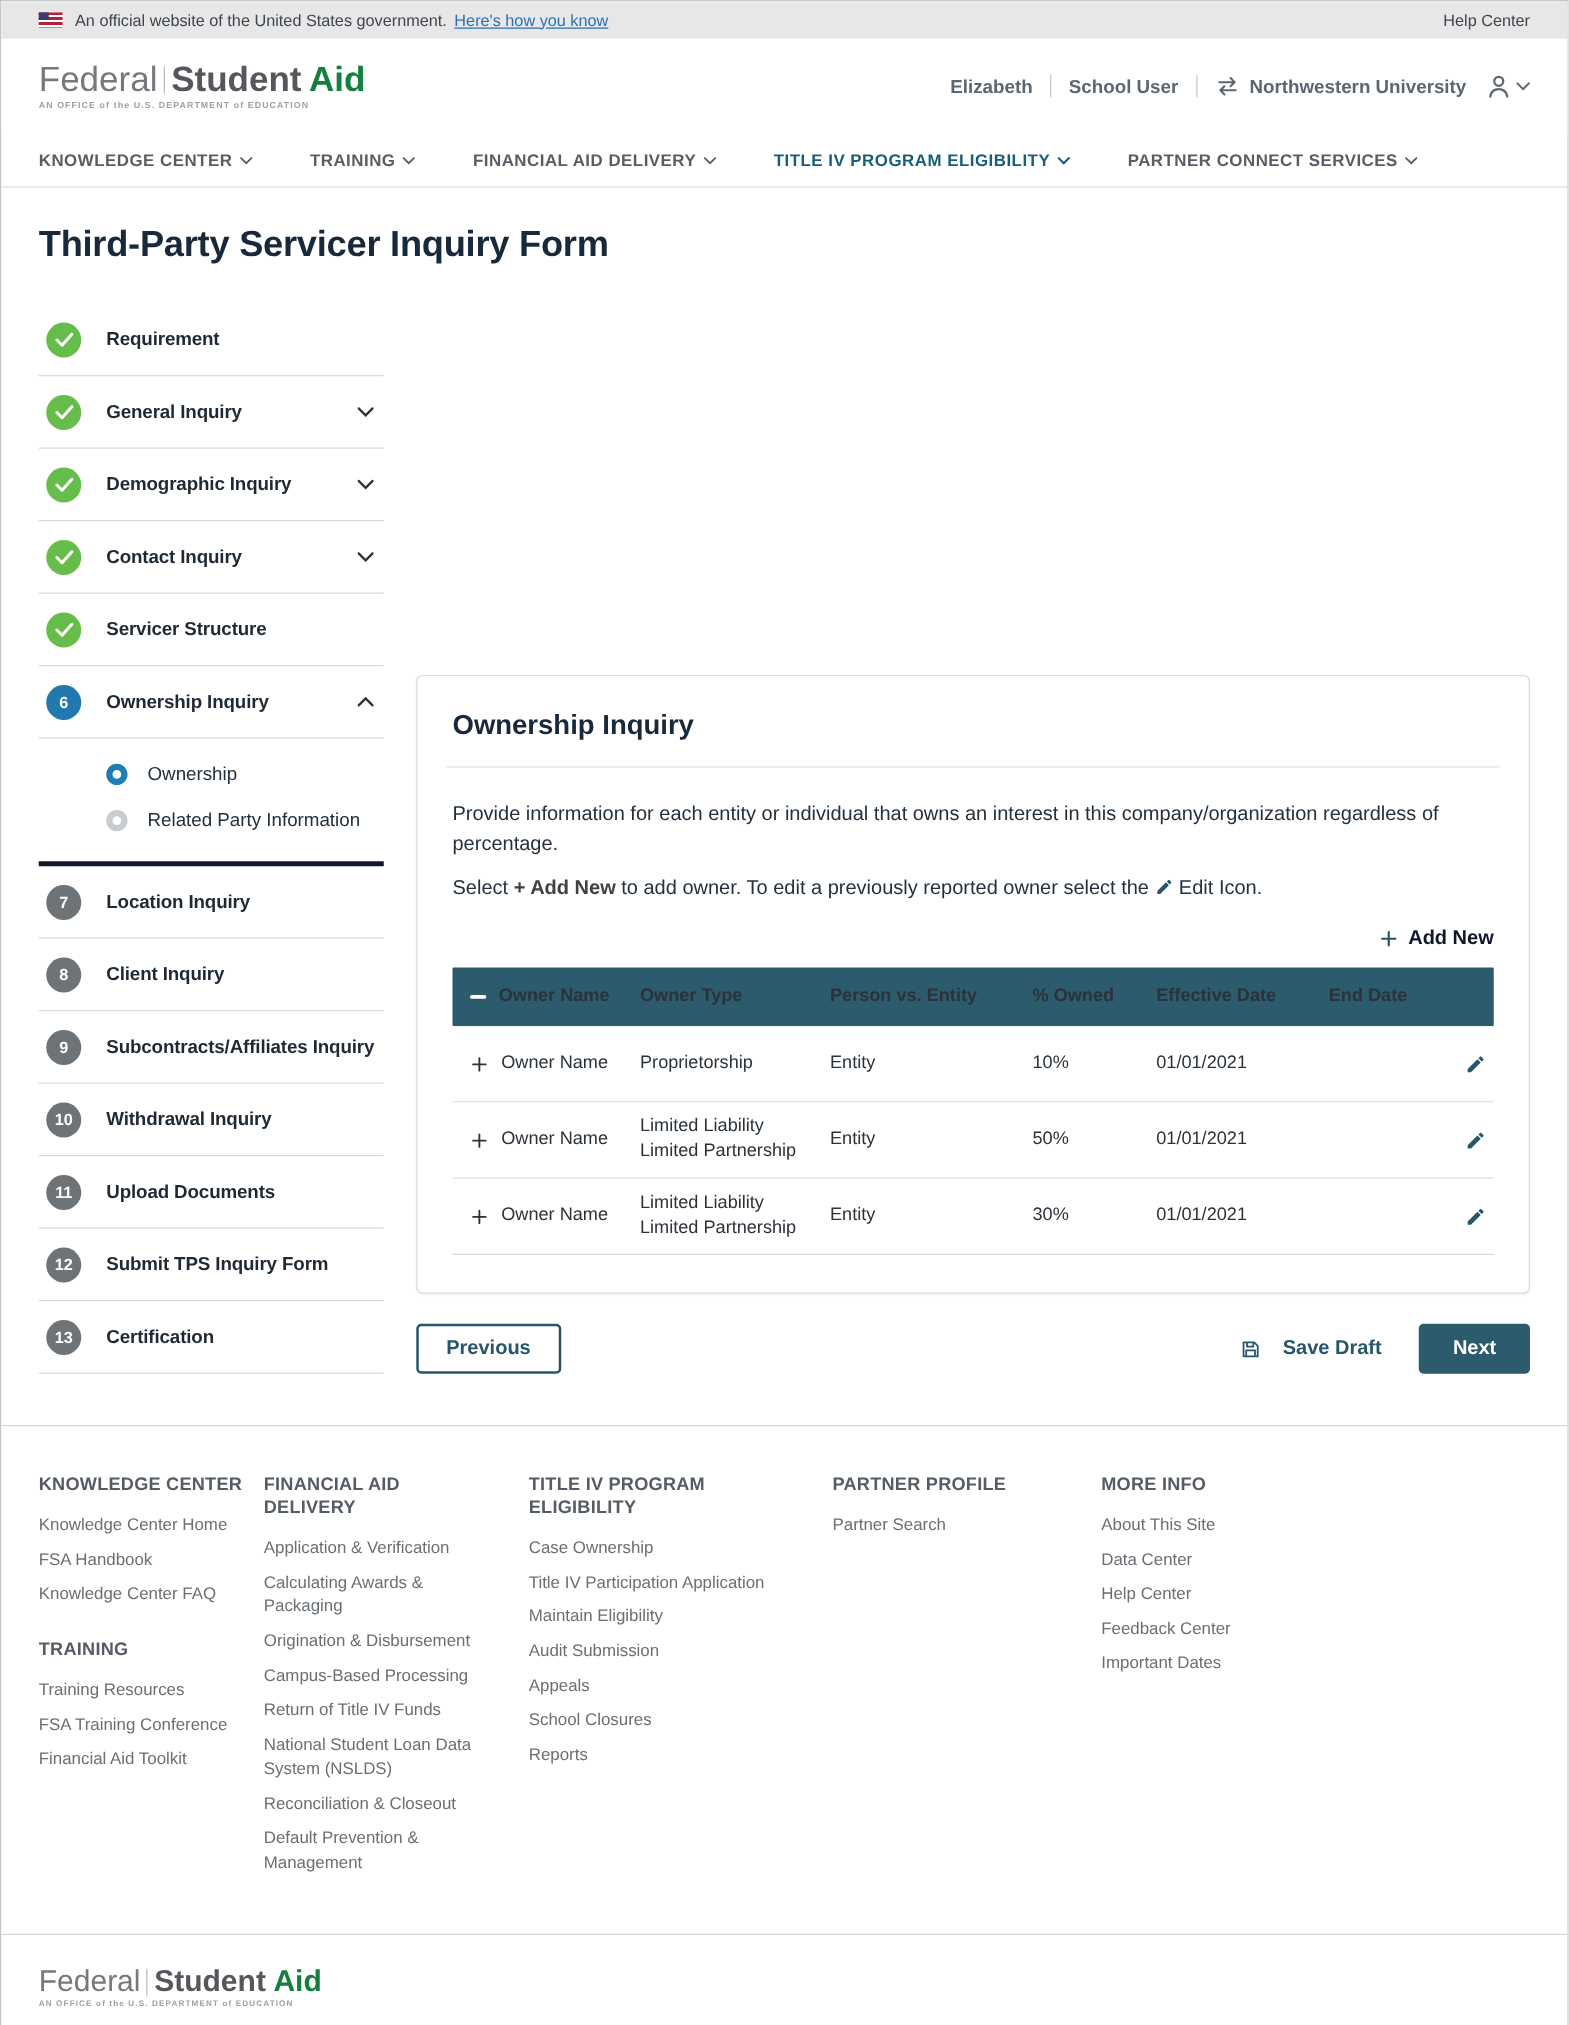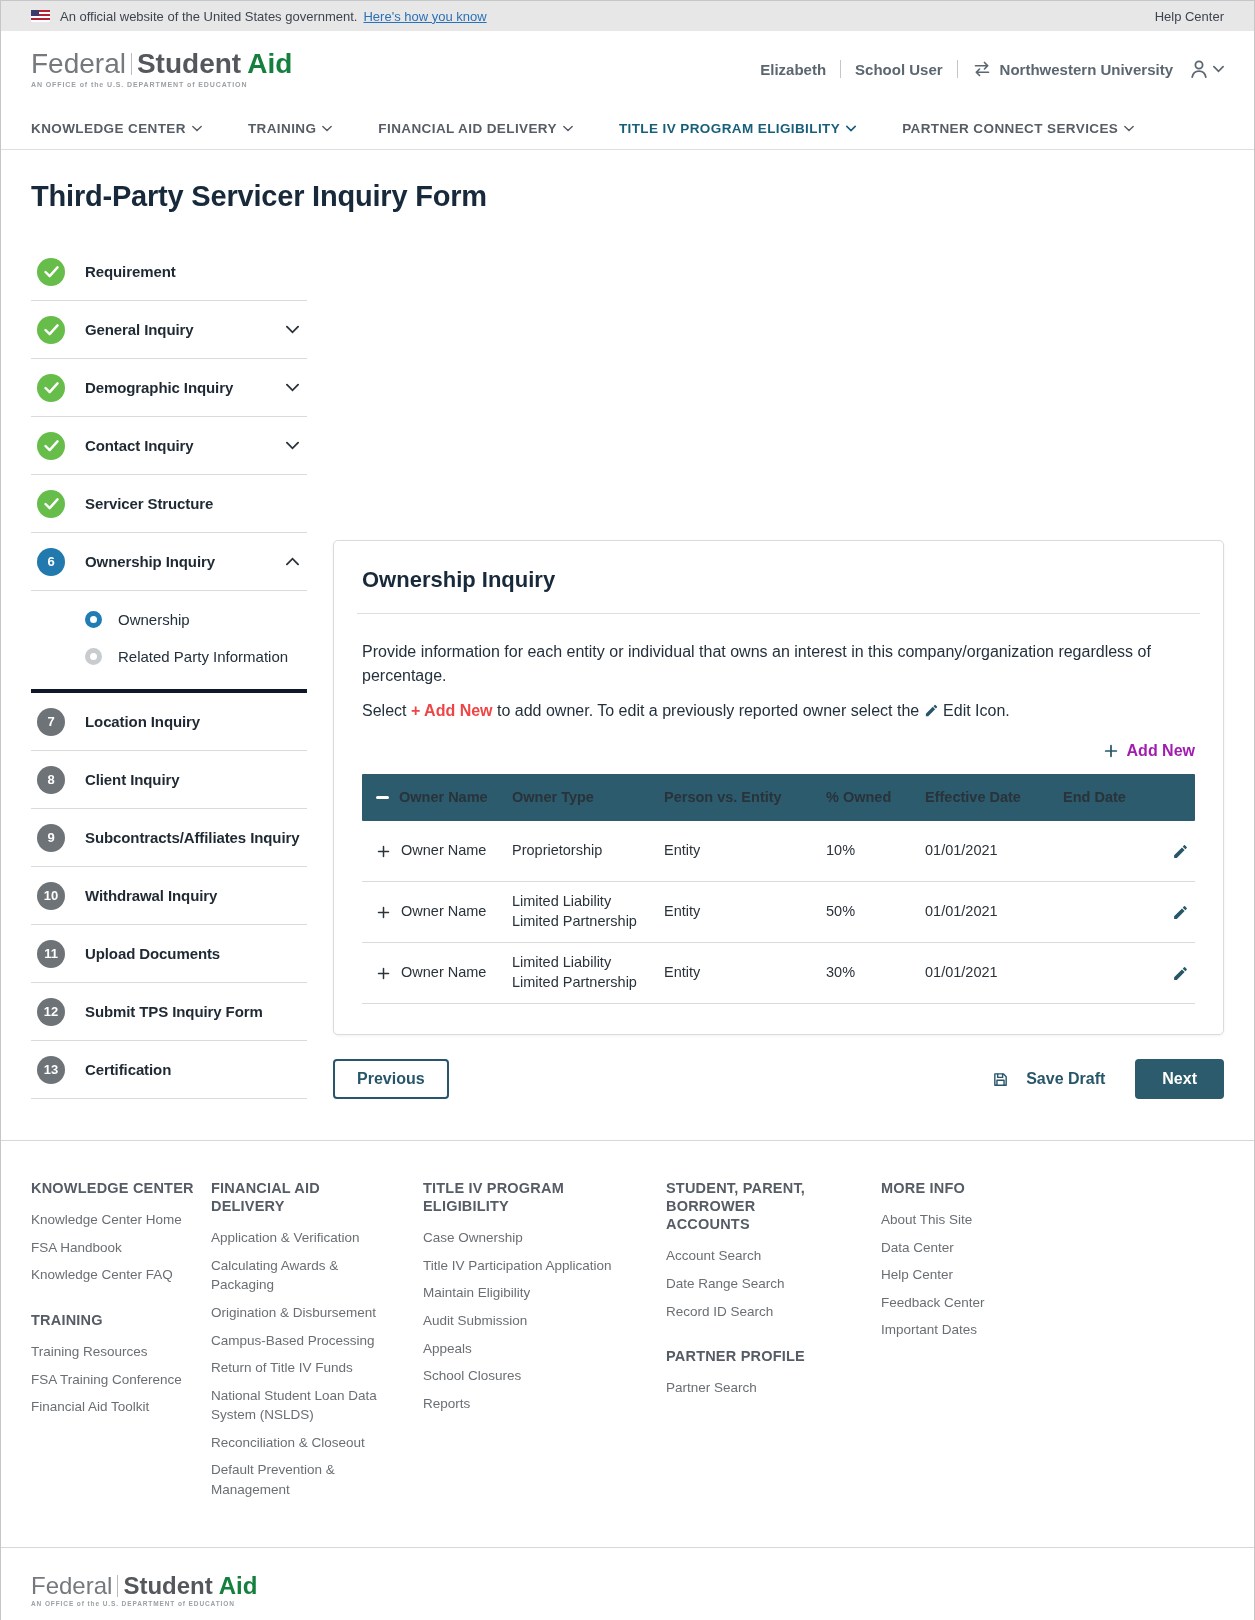--- a/index.html
+++ b/index.html
@@ -55,24 +55,24 @@
   .radio.unsel { border:5px solid #c9cccf; }
   .substep-label { font-size:15px; color:#22303c; }
 
   
   .card { flex:1; border:1px solid #d9dbdd; border-radius:5px; background:#fff; box-shadow:0 1px 3px rgba(0,0,0,.06); padding:26px 23px 30px; }
   .card-title { font-size:22px; font-weight:700; color:#17293a; padding:0 5px; }
   .card-divider { height:1px; background:#dcdee0; margin:20px 0 0; }
   .card-body { padding:0 5px; }
   .intro { margin-top:26px; font-size:16px; line-height:1.5; color:#24313d; max-width:800px; }
   .instr { margin-top:14px; font-size:16px; color:#24313d; }
-  .instr .teal-link { color:#ef4444; font-weight:700; cursor:pointer;margin-top:28px; }
+  .instr .teal-link { color:#404040; font-weight:700; cursor:pointer;margin-top:28px; }
   .instr .pencil { vertical-align:-2px; }
   .addnew-row { display:flex; justify-content:flex-end; margin:22px 0 14px; }
-  .addnew { display:flex; align-items:center; gap:8px; color:#a21caf; font-size:16px; font-weight:700; cursor:pointer; }
+  .addnew { display:flex; align-items:center; gap:8px; color:#0f172a; font-size:16px; font-weight:700; cursor:pointer; }
 
   
   .otable { width:100%; }
   .trow { display:grid; grid-template-columns:150px 152px 162px 99px 138px 88px 1fr; align-items:center; }
   .thead { background:#2b5b6c; color:#fff; min-height:47px; border-radius:1px; }
   .thead .cell { font-size:14.5px; font-weight:700; }
   .cell { padding:8px 10px 8px 0; font-size:14.5px; color:#2a323a; line-height:1.35; }
   .cell.first { display:flex; align-items:center; gap:10px; padding-left:14px; }
   .tbody-row { min-height:61px; border-bottom:1px solid #d8dadb; background:#fff; }
   .minus-ic { width:13px; height:3px; background:#fff; border-radius:2px; flex:0 0 auto; cursor:pointer; }
@@ -438,26 +438,20 @@
         <div class="flink" style="max-width:220px;">Title IV Participation Application</div>
         <div class="flink" style="max-width:220px;">Maintain Eligibility</div>
         <div class="flink" style="max-width:220px;">Audit Submission</div>
         <div class="flink" style="max-width:220px;">Appeals</div>
         <div class="flink" style="max-width:220px;">School Closures</div>
         <div class="flink" style="max-width:220px;">Reports</div>
       </div>
     </div>
     <div class="fcol">
       <div class="fgroup">
-        <div class="fheading">STUDENT, PARENT, BORROWER ACCOUNTS</div>
-        <div class="flink">Account Search</div>
-        <div class="flink">Date Range Search</div>
-        <div class="flink">Record ID Search</div>
-      </div>
-      <div class="fgroup">
         <div class="fheading">PARTNER PROFILE</div>
         <div class="flink">Partner Search</div>
       </div>
     </div>
     <div class="fcol">
       <div class="fgroup">
         <div class="fheading">MORE INFO</div>
         <div class="flink">About This Site</div>
         <div class="flink">Data Center</div>
         <div class="flink">Help Center</div>

